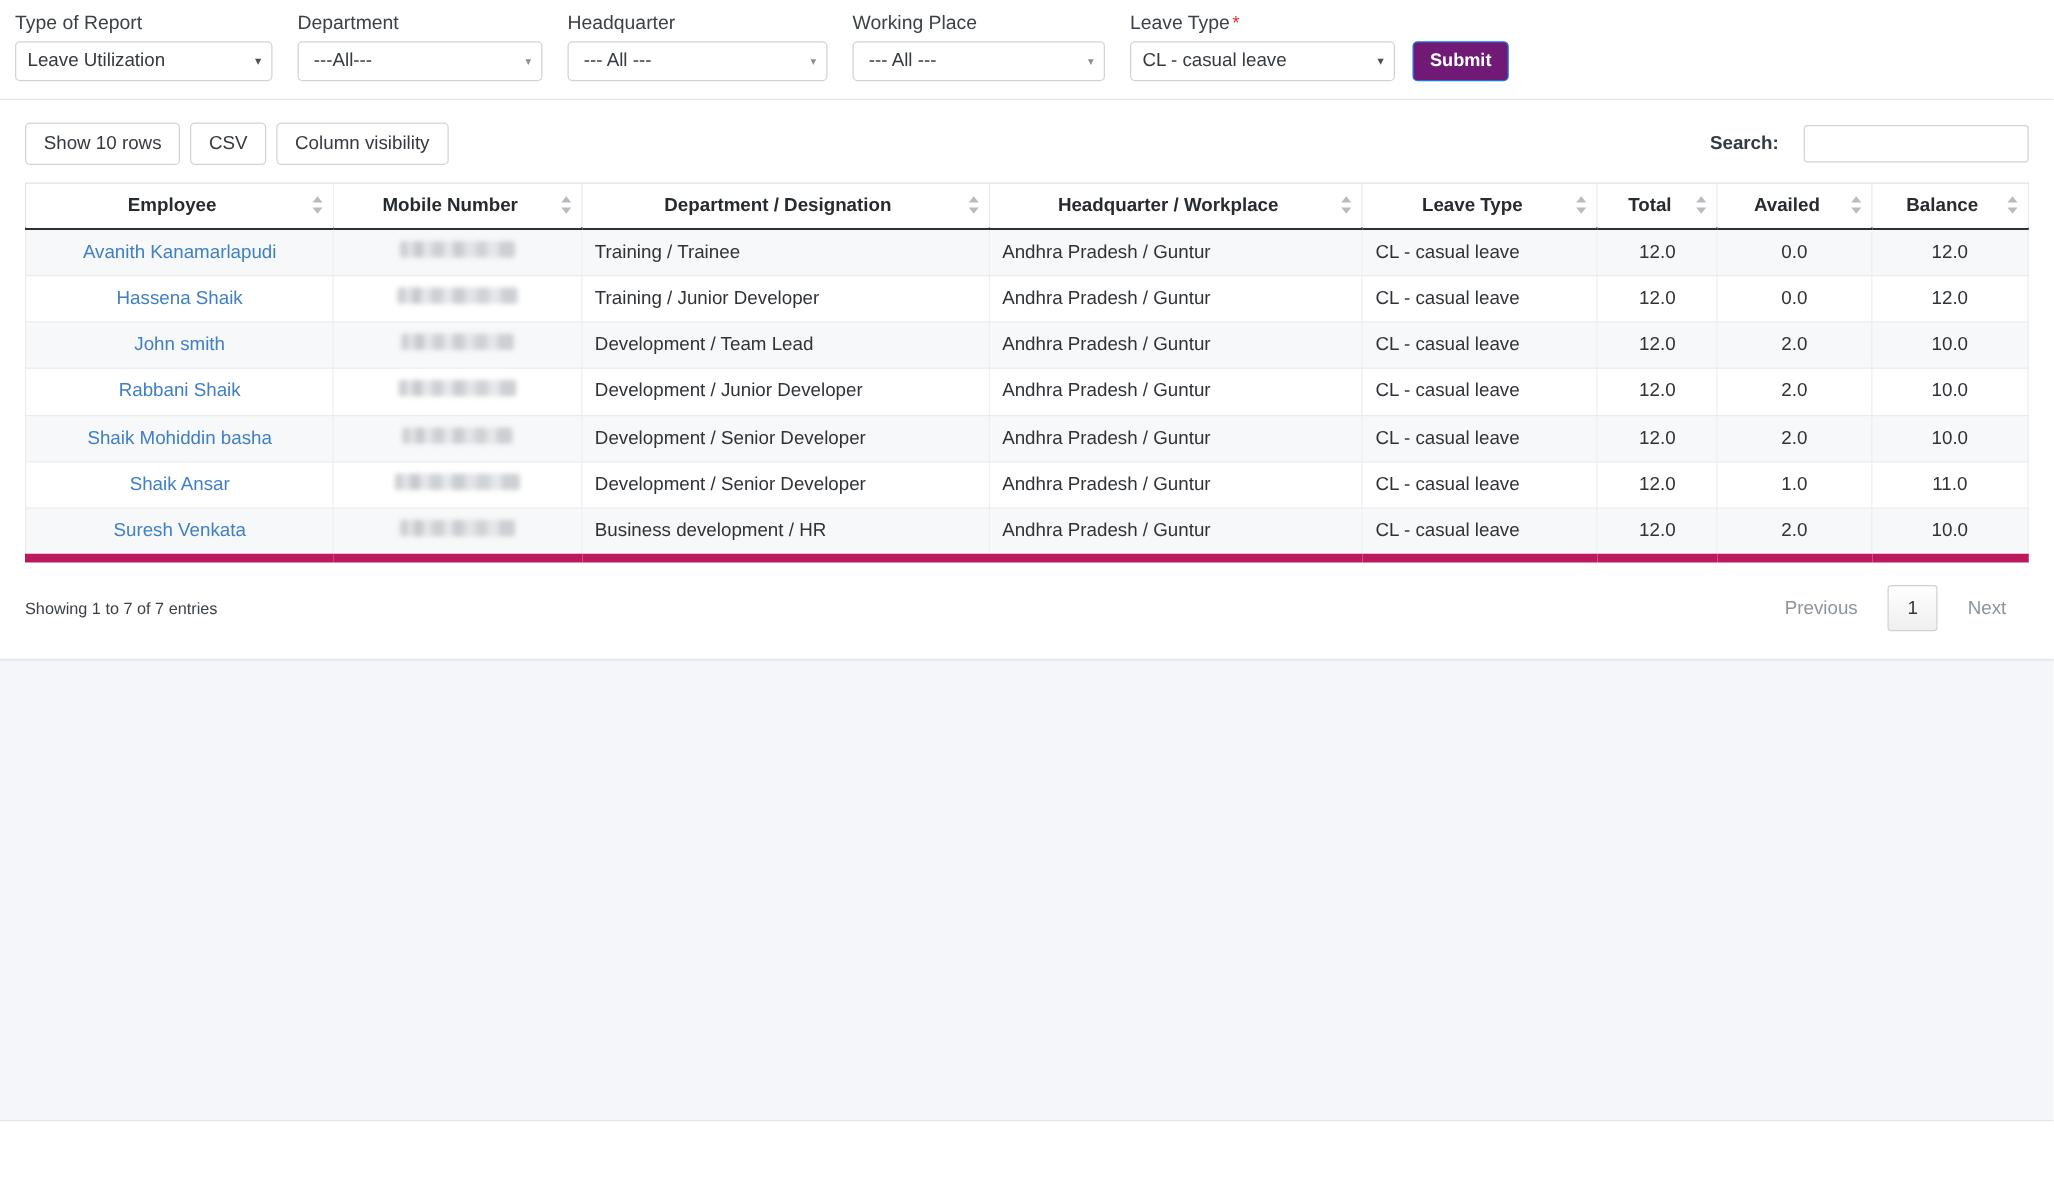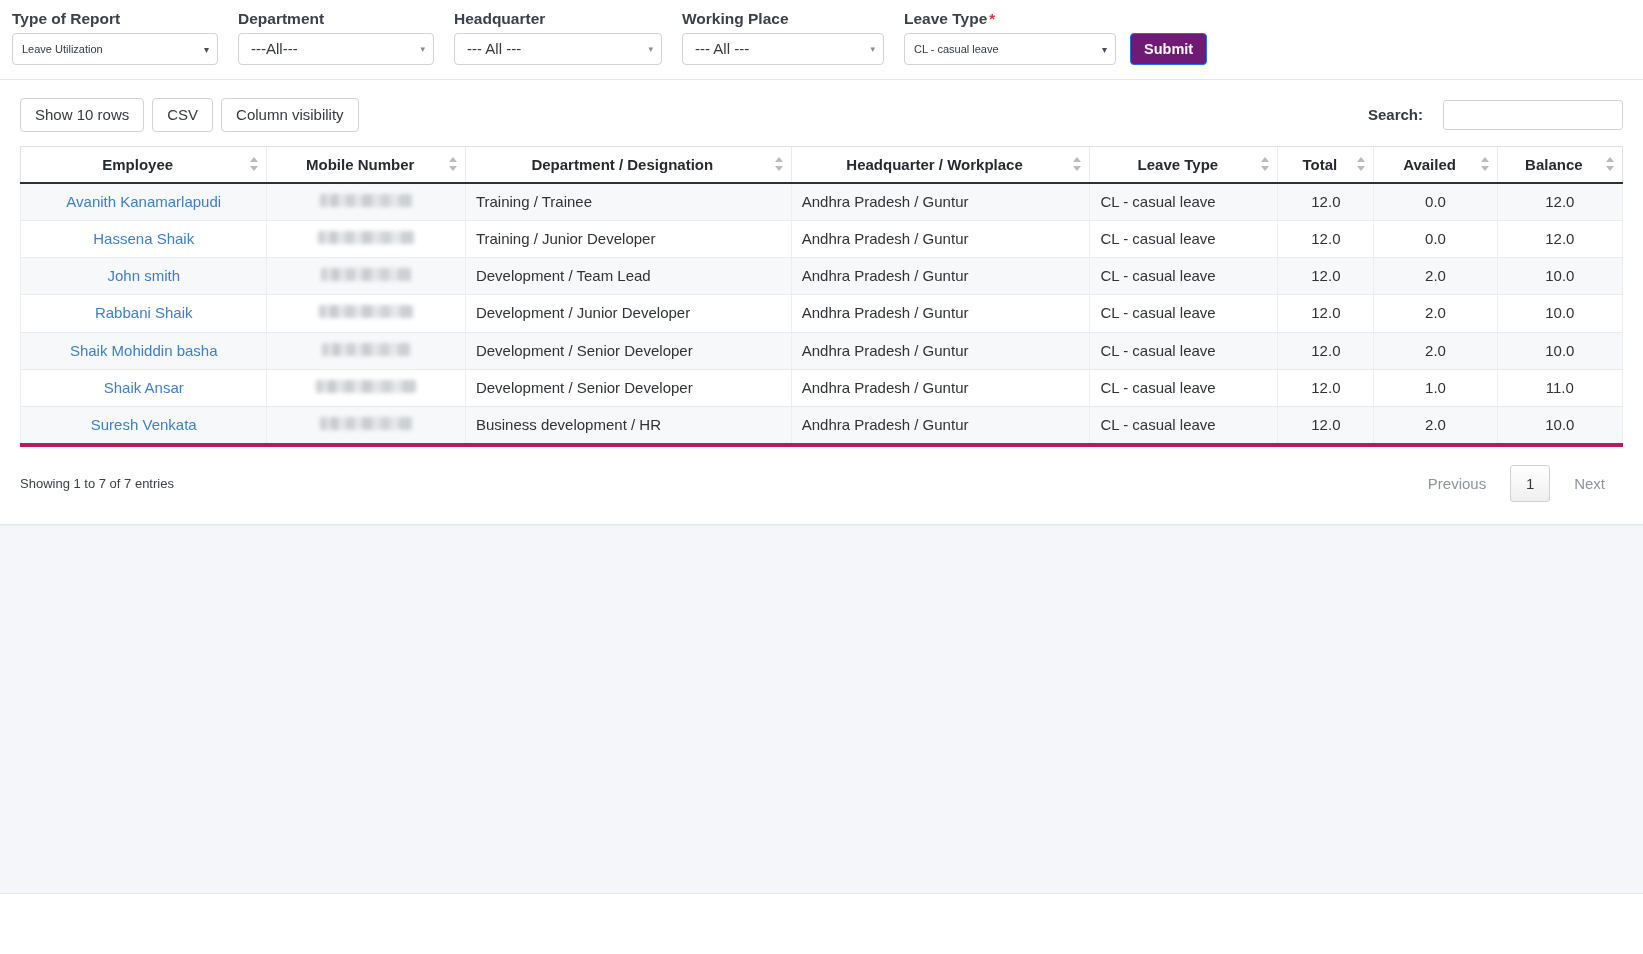--- a/index.html
+++ b/index.html
@@ -21,31 +21,31 @@
     display: flex;
     align-items: flex-end;
     gap: 0;
   }
   .filter-group { display: flex; flex-direction: column; }
   .filter-label {
     font-size: 15.5px;
     color: #3b4149;
     margin-bottom: 5px;
     line-height: 1.1;
-    font-weight: 700;
+    font-weight: 400;
   }
   .req { color: #e03131; margin-left: 2px; font-size: 15px; }
 
   select.ctl, div.ctl {
     height: 32px;
     border: 1px solid #ced4da;
     border-radius: 4px;
     background: #fff;
     font-family: "Liberation Sans", sans-serif;
-    font-size: 11px;
+    font-size: 15px;
     color: #343a40;
     padding: 0 26px 0 9px;
     line-height: 30px;
     appearance: none;
     -webkit-appearance: none;
     position: relative;
   }
   .ctl-wrap { position: relative; display: inline-block; }
   .ctl-wrap .caret {
     position: absolute; right: 9px; top: 50%;
@@ -178,21 +178,21 @@
     padding: 8px 10px;
     border-bottom: 1px solid #e9ecef;
     border-left: 1px solid #eceff2;
     border-right: 1px solid #eceff2;
     color: #2f3337;
     line-height: 1.35;
     white-space: nowrap;
   }
   table.dt tbody tr:nth-child(odd) td { background: #f7f8f9; }
   table.dt tbody tr:nth-child(even) td { background: #ffffff; }
-  table.dt tbody tr:last-child td { border-bottom: 4px solid #be185d; }
+  table.dt tbody tr:last-child td { border-bottom: 7px solid #be185d; }
 
   .c-emp   { text-align: center; padding-left: 10px; }
   .c-mob   { text-align: center; }
   .c-dept  { text-align: left; }
   .c-hq    { text-align: left; }
   .c-lt    { text-align: left; }
   .c-num   { text-align: center; }
 
   .emp-link { color: #3f7fc4; text-decoration: none; cursor: pointer; }
 

